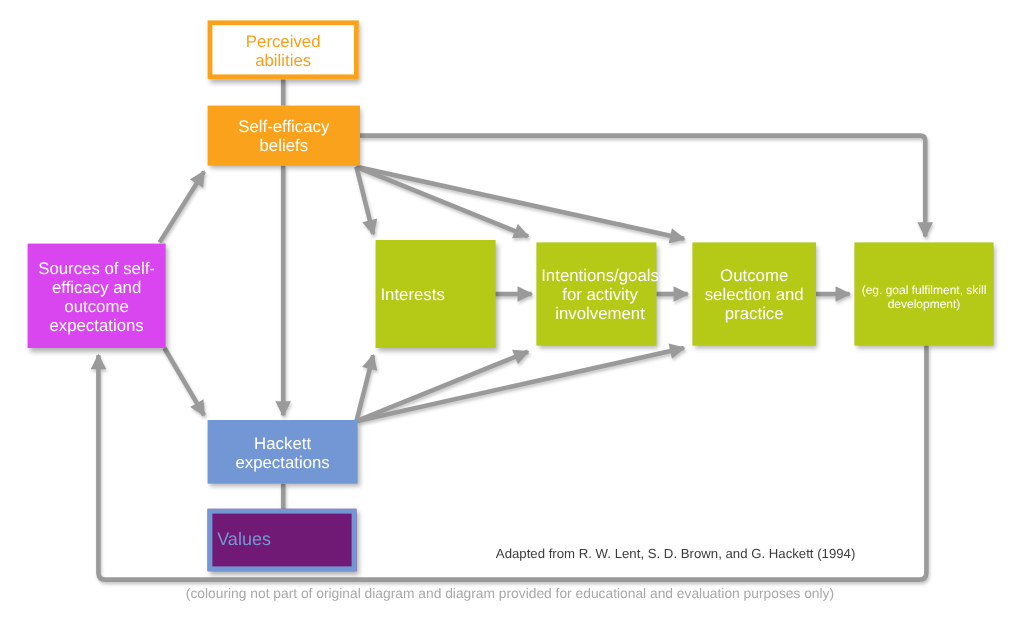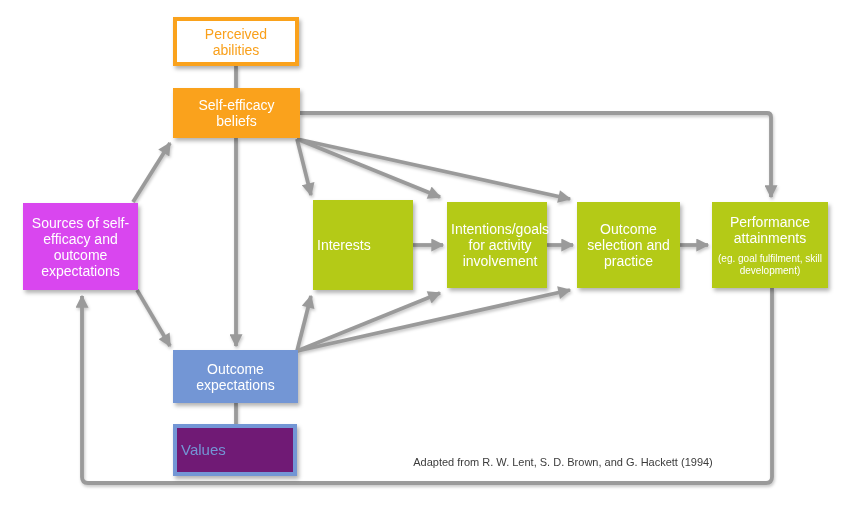--- a/index.html
+++ b/index.html
@@ -86,27 +86,27 @@
 
   <div class="node n-intentions">
     <span>Intentions/goals for activity involvement</span>
   </div>
 
   <div class="node n-activity">
     <span>Outcome selection and practice</span>
   </div>
 
   <div class="node n-performance">
-    <span>Performance attainments</span>
     <span class="sub">(eg. goal fulfilment, skill development)</span>
   </div>
 
   <div class="node n-outcome">
-    <span>Outcome expectations</span>
+    <span>Hackett expectations</span>
   </div>
 
   <div class="node n-values">
     <span>Values</span>
   </div>
 
   <div class="attribution">Adapted from R. W. Lent, S. D. Brown, and G. Hackett (1994)</div>
+  <div class="footnote">(colouring not part of original diagram and diagram provided for educational and evaluation purposes only)</div>
 
 </div>
 
 </body></html>

